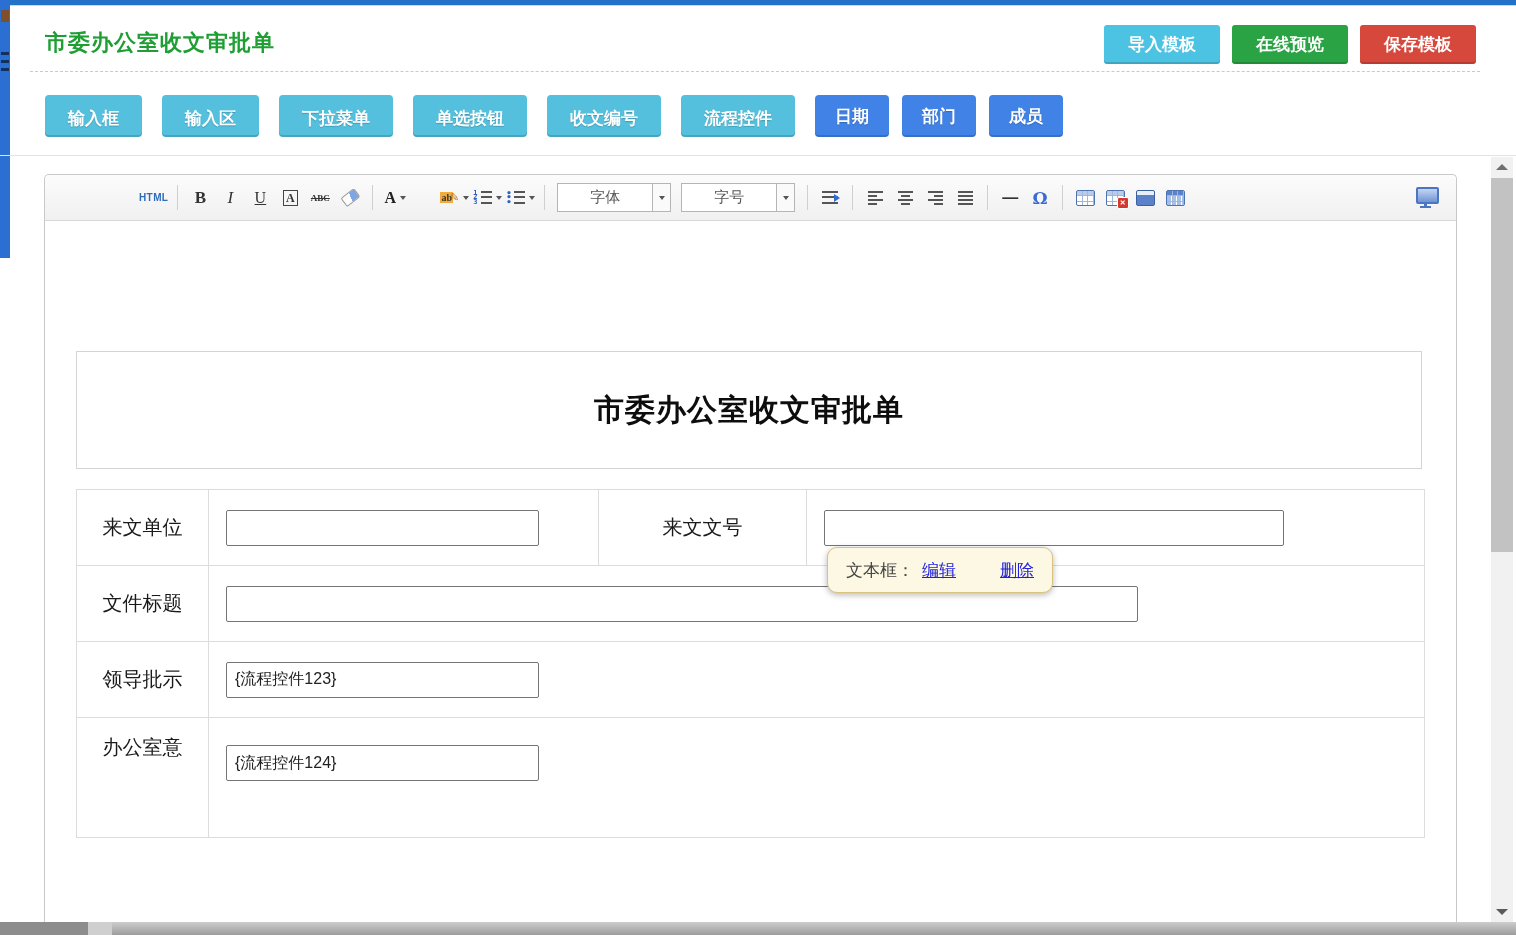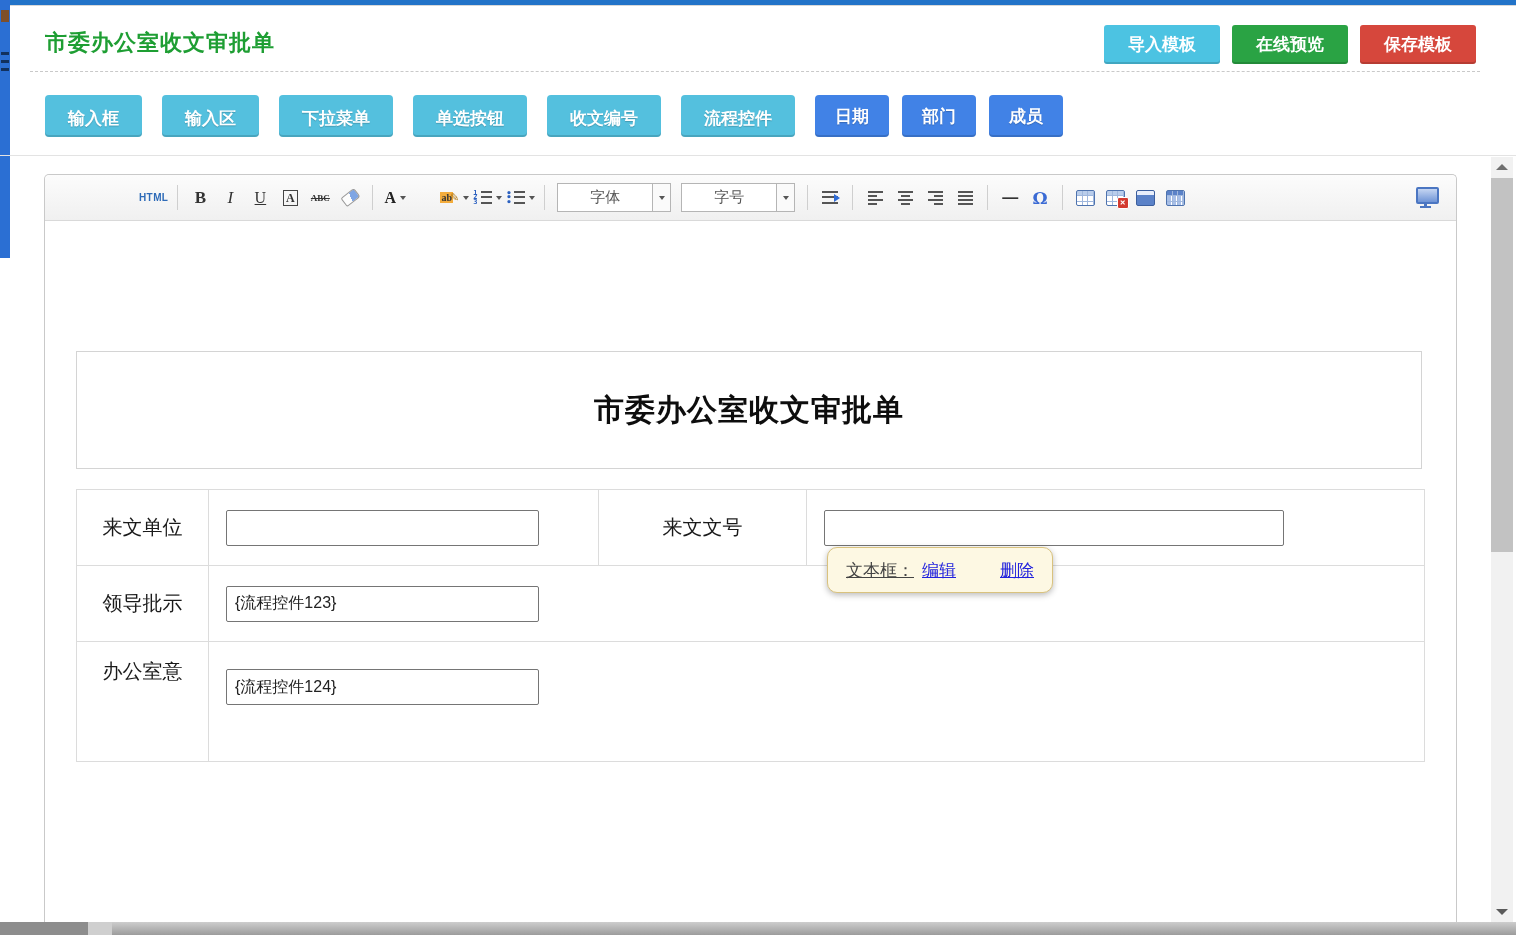--- a/index.html
+++ b/index.html
@@ -101,21 +101,21 @@
   .form-table tr.tall{height:120px;}
   .fi{height:36px;border:1px solid #757575;border-radius:2px;background:#fff;box-sizing:border-box;
       font:16px "Liberation Sans",sans-serif;color:#222;padding:0 8px;margin-left:16px;display:block;}
   .w313{width:313px}.w460{width:460px}.w912{width:912px}.w163{width:163px}.w134{width:134px}.w133{width:133px}
   td.low{vertical-align:top;}
   td.low .fi{margin-top:26px;}
   td.low.lbl{padding-top:16px;}
   
   .tooltip{position:absolute;left:827px;top:547px;height:44px;display:flex;align-items:center;gap:0;
            background:#fdf8e3;border:1px solid #d9c27e;border-radius:10px;box-shadow:0 2px 6px rgba(0,0,0,.28);
-           padding:0 18px;z-index:20;font:17px "Liberation Serif","DejaVu Serif",serif;color:#444;text-decoration:underline;}
+           padding:0 18px;z-index:20;font:17px "Liberation Serif","DejaVu Serif",serif;color:#444;}
   .tooltip a{color:#2222dd;text-decoration:underline;cursor:pointer;font:17px "Liberation Serif",serif;}
   .tooltip .edit{margin-left:8px;text-align:center;}
   .tooltip .del{margin-left:44px;}
   
   .vscroll{position:absolute;top:157px;right:3px;width:22px;bottom:13px;background:#f1f1f1;z-index:30;}
   .vs-up,.vs-down{position:absolute;left:0;width:100%;height:16px;display:flex;align-items:center;justify-content:center;cursor:pointer;}
   .vs-up{top:2px;}.vs-down{bottom:2px;}
   .tri-up{width:0;height:0;border-bottom:6px solid #6f6f6f;border-left:6px solid transparent;border-right:6px solid transparent;}
   .tri-down{width:0;height:0;border-top:6px solid #5a5a5a;border-left:6px solid transparent;border-right:6px solid transparent;}
   .vs-thumb{position:absolute;left:0;top:21px;width:100%;height:374px;background:#c2c2c2;cursor:pointer;}
@@ -303,20 +303,26 @@
           <td class="lbl">来文单位</td>
           <td colspan="2">
             <input class="fi w313" type="text" style="">
           </td>
           <td class="lbl">来文文号</td>
           <td colspan="4">
             <input class="fi w460" type="text" style="">
           </td>
         </tr>
         <tr>
+          <td class="lbl">文件标题</td>
+          <td colspan="7">
+            <input class="fi w912" type="text" style="">
+          </td>
+        </tr>
+        <tr>
           <td class="lbl">领导批示</td>
           <td colspan="7">
             <input class="fi w313" type="text" value="{流程控件123}" style="">
           </td>
         </tr>
         <tr class="tall">
           <td class="lbl low">办公室意</td>
           <td colspan="7" class="low">
             <input class="fi w313" type="text" value="{流程控件124}" style="">
           </td>

